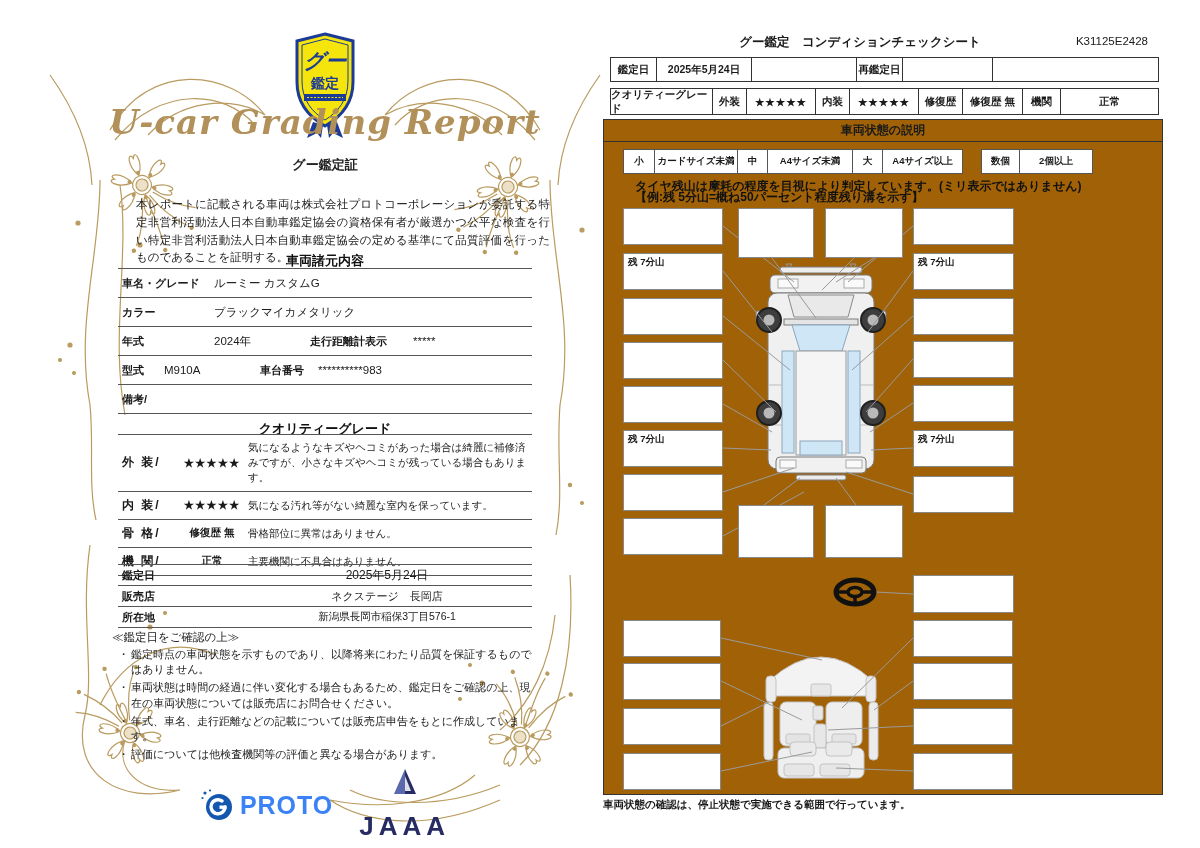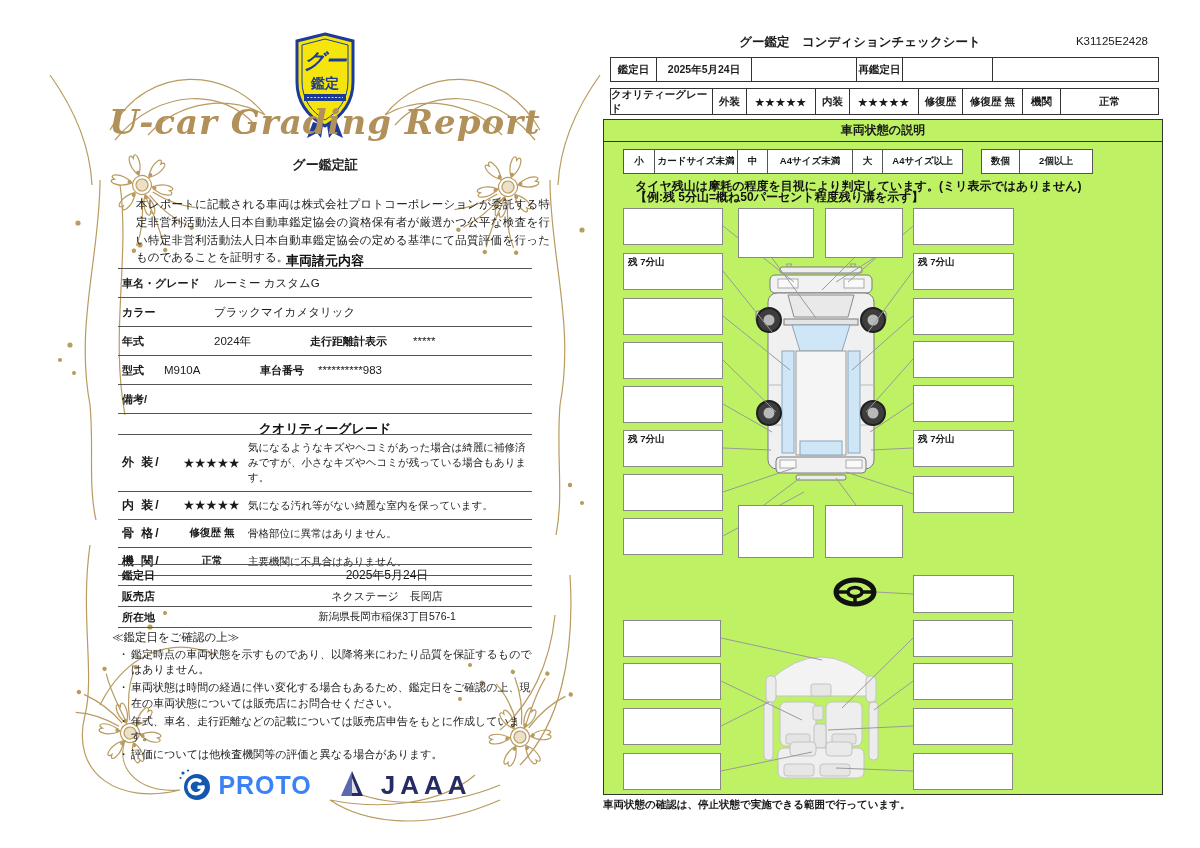--- a/index.html
+++ b/index.html
@@ -33,33 +33,33 @@
   .i-lbl{width:120px;padding-left:4px;font-weight:bold;font-size:11px;}
   .i-val{flex:1;text-align:center;font-size:11px;}
   .about{left:52px;width:424px;top:600px;font-family:"Liberation Serif",serif;font-size:11px;color:#222;}
   .about-h{font-size:11.5px;margin-bottom:2px;}
   .about ul{list-style:none;margin:2px 0 0 6px;padding:0;}
   .about li{position:relative;padding-left:13px;line-height:1.38;margin-bottom:3px;}
   .about li::before{content:"・";position:absolute;left:0;}
   .logos{left:0;right:0;top:738px;display:flex;justify-content:center;align-items:center;gap:26px;}
   .proto-logo{display:flex;align-items:center;gap:6px;}
   .proto-word{font-size:25px;font-weight:800;color:#3b82f6;letter-spacing:1px;}
-  .jaaa-logo{display:flex;align-items:flex-start;gap:15px;}
+  .jaaa-logo{display:flex;align-items:center;gap:15px;flex-direction:column;}
   .jaaa-word{font-size:26px;font-weight:700;color:#262b63;letter-spacing:5px;}
   
   #right-page{left:600px;top:30px;width:565px;height:795px;}
   .rp-title{left:60px;width:400px;top:4px;text-align:center;font-weight:bold;font-size:12.5px;}
   .rp-code{right:17px;top:5px;font-size:11.5px;}
   .hdr-tbl{left:10px;width:547px;display:flex;border:1.5px solid #333;background:#fff;}
   .hdr-tbl .cell{border-right:1px solid #333;display:flex;align-items:center;justify-content:center;font-size:10.5px;font-weight:bold;box-sizing:border-box;}
   .hdr-tbl .cell:last-child{border-right:none;}
   #date-tbl{top:27px;height:23px;}
   #grade-tbl{top:58px;height:25px;}
   .stars{font-size:12px;letter-spacing:1px;}
-  #section{left:3px;top:89px;width:560px;height:676px;border:1.5px solid #333;box-sizing:border-box;background:#bef264;}
+  #section{left:3px;top:89px;width:560px;height:676px;border:1.5px solid #333;box-sizing:border-box;background:#a16207;}
   .sect-title{left:0;right:0;top:0;height:21px;border-bottom:1.5px solid #333;display:flex;align-items:center;justify-content:center;font-weight:bold;font-size:12px;}
   .legend{display:flex;border:1px solid #555;height:25px;box-sizing:border-box;background:#fff;}
   .legend .cell{border-right:1px solid #555;display:flex;align-items:center;justify-content:center;font-size:9.5px;font-weight:bold;box-sizing:border-box;}
   .legend .cell:last-child{border-right:none;}
   #size-legend{left:19px;top:29px;width:340px;}
   #count-legend{left:377px;top:29px;width:112px;}
   .tire-note{left:31px;font-size:12px;font-weight:bold;color:#111;line-height:1.3;}
   .cond-box{background:#fff;border:1px solid #888;box-sizing:border-box;font-size:9.5px;font-weight:bold;padding:2px 0 0 4px;z-index:3;}
   #notes-box{left:422px;top:86px;width:125px;height:582px;border:1px solid #555;box-sizing:border-box;padding:5px 4px;font-size:9.5px;font-weight:bold;line-height:1.45;background:#fff;z-index:3;}
   .rp-footer{left:3px;top:768px;font-size:10.5px;font-weight:bold;}

